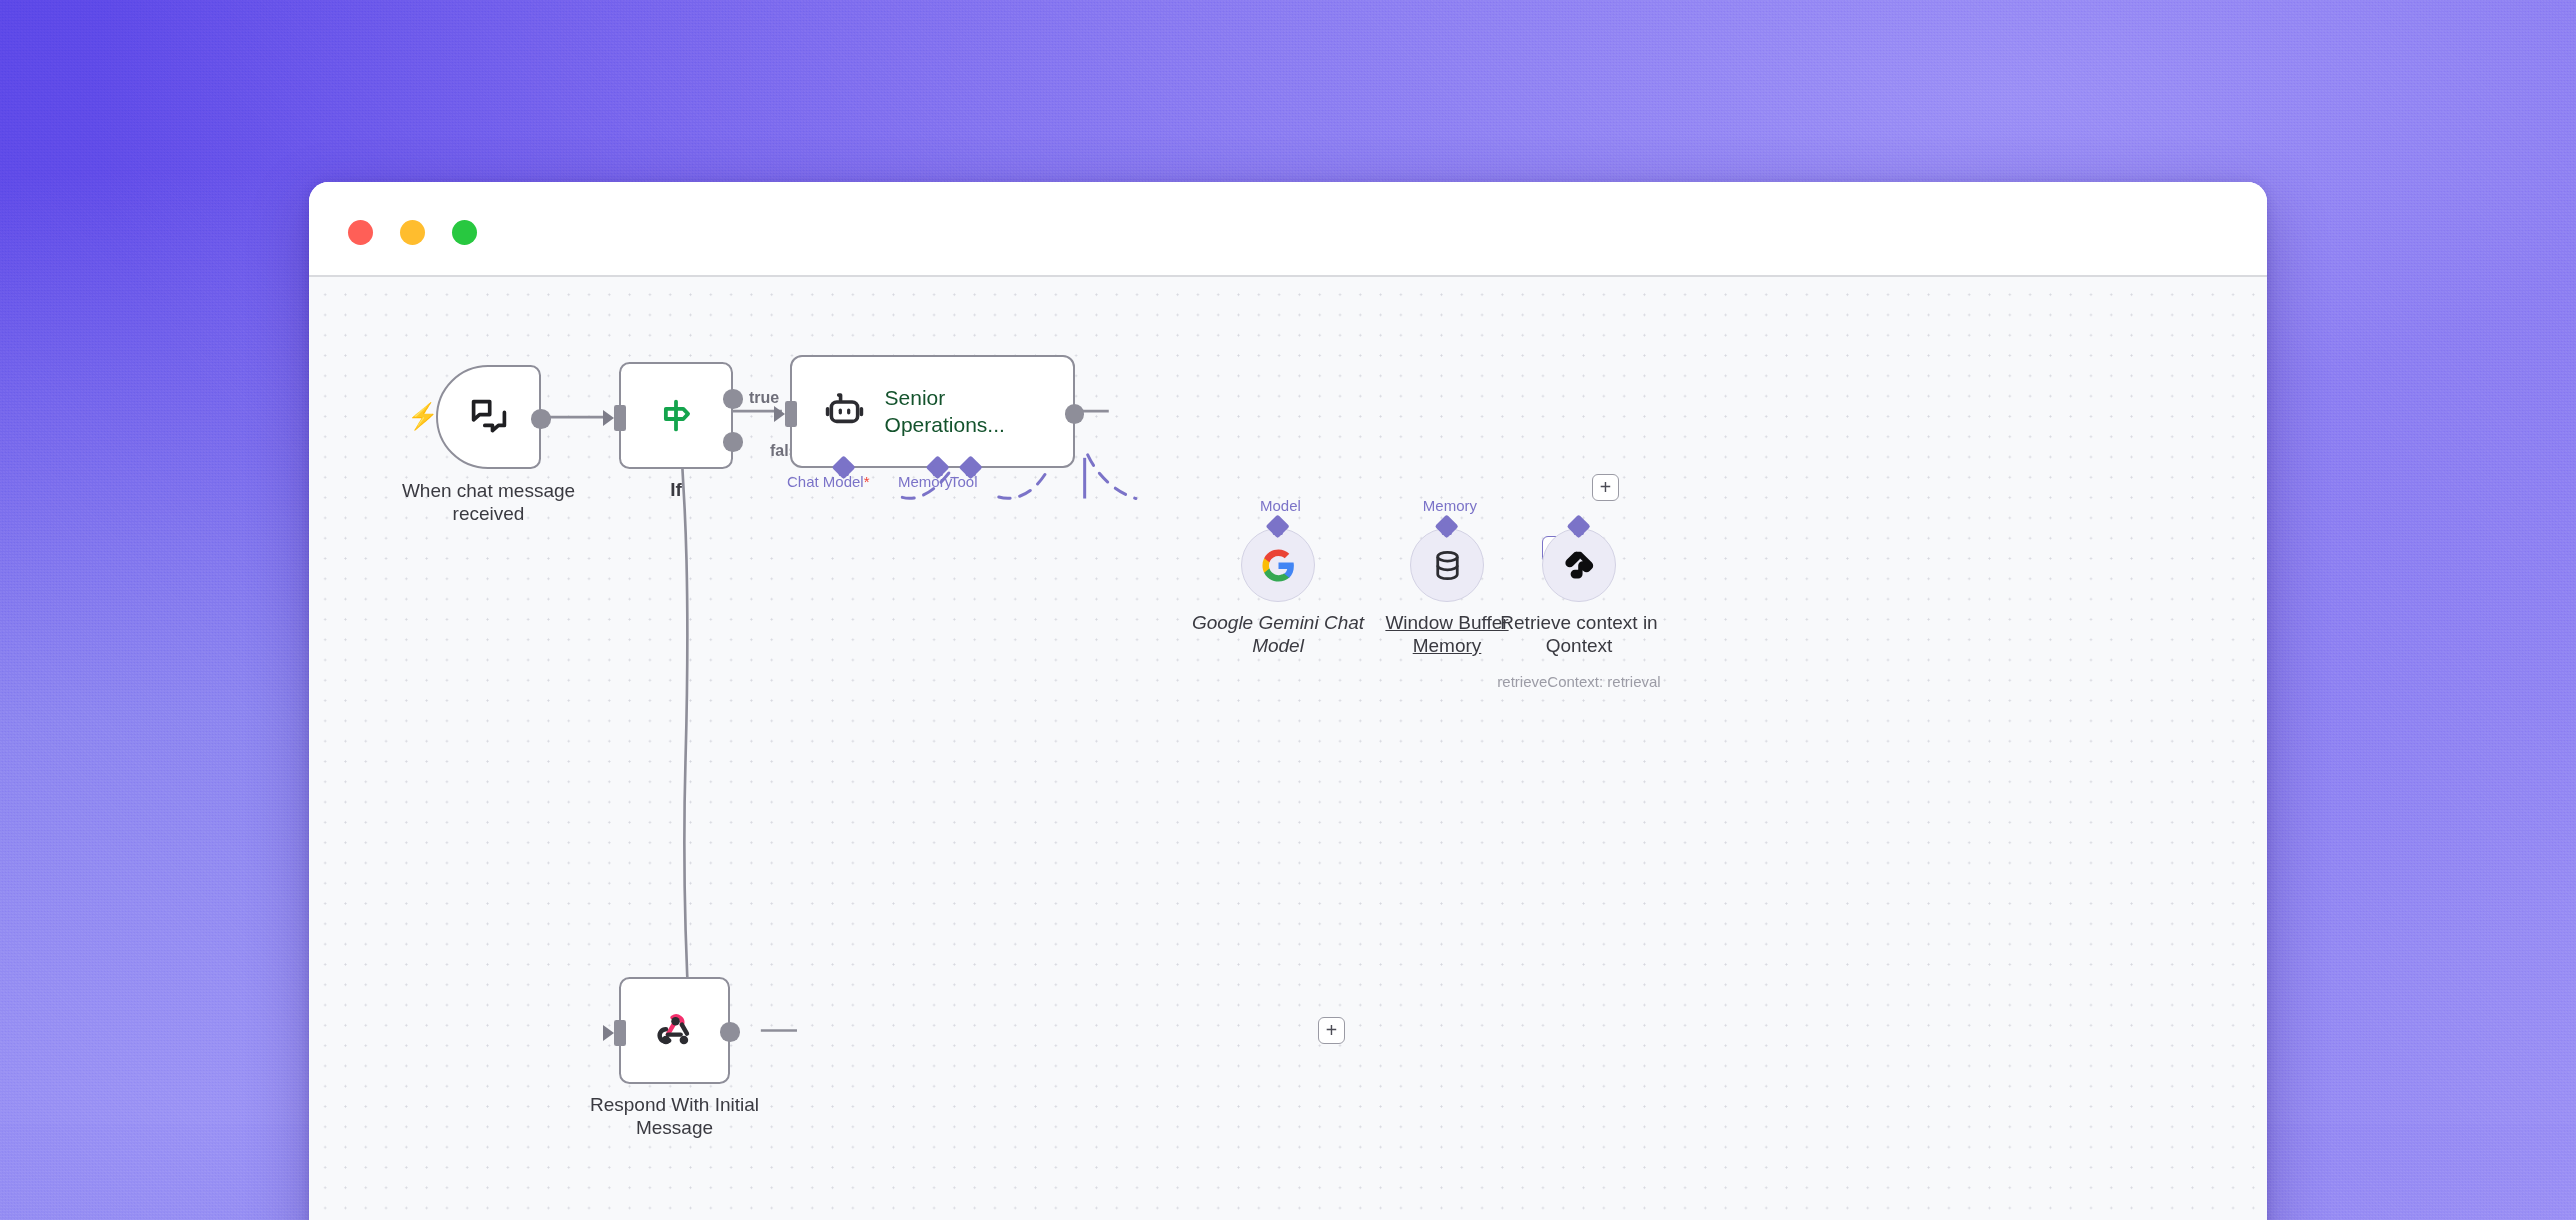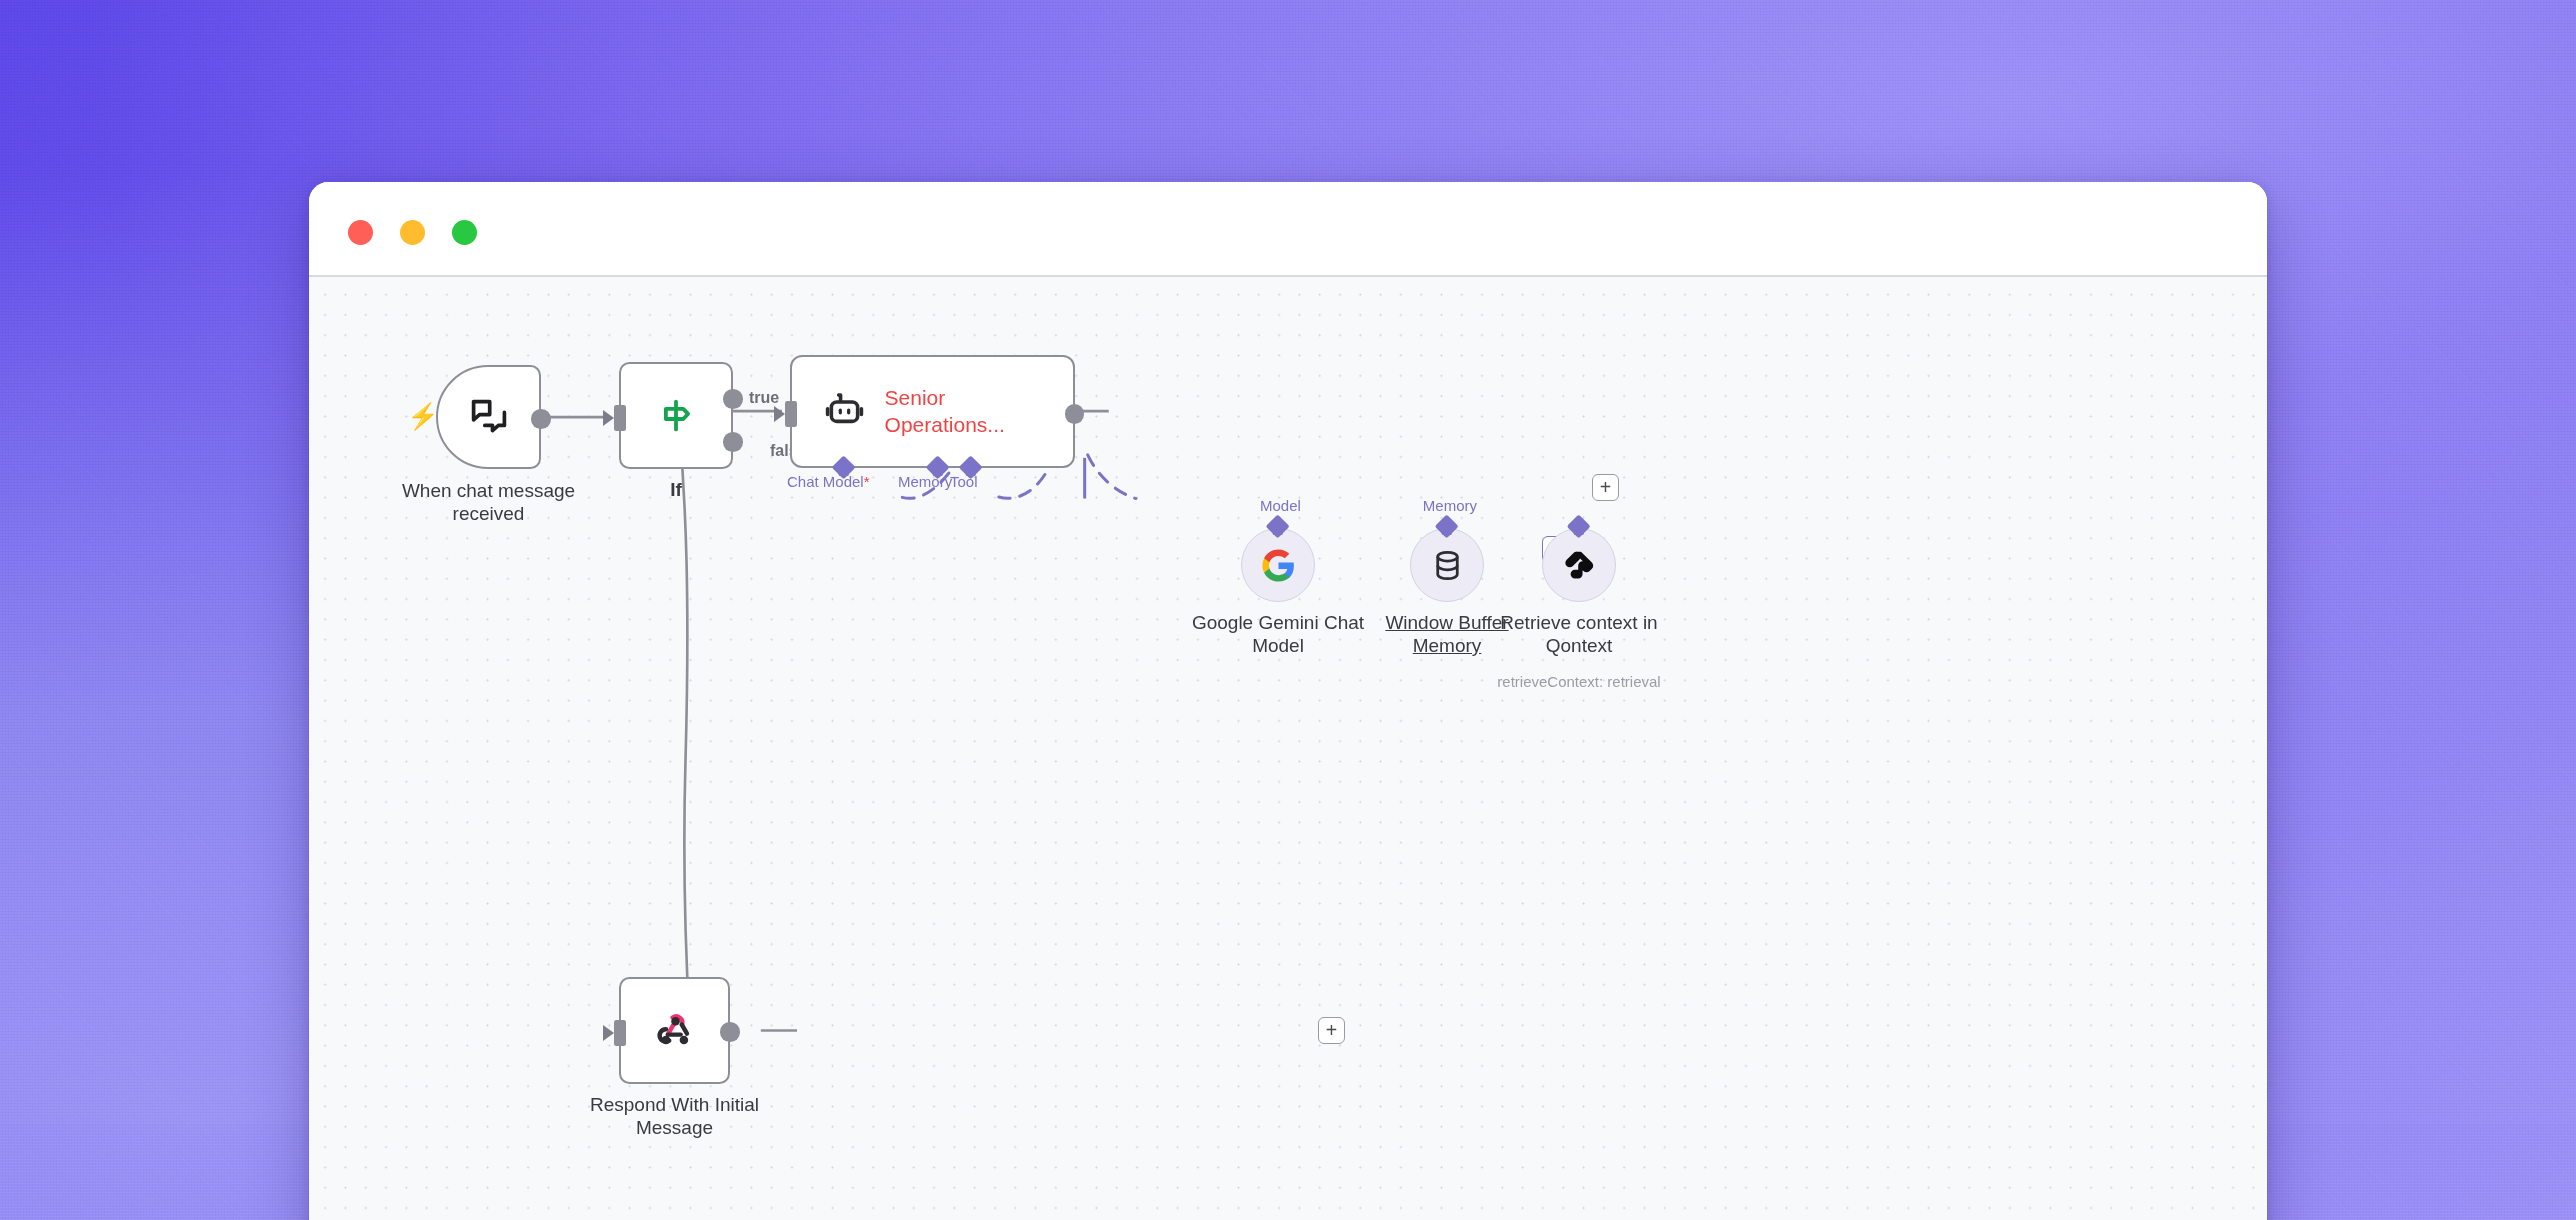--- a/index.html
+++ b/index.html
@@ -98,21 +98,21 @@
   
   #node-if .node-box { width: 114px; height: 107px; justify-content: center; }
 
   
   #node-agent .node-box {
     width: 285px; height: 113px;
     padding-left: 32px; gap: 19.6px;
     border-radius: 12px;
   }
   .agent-title {
-    color: #ef4444; font-size: 21px; line-height: 1.25;
+    color: #14532d; font-size: 21px; line-height: 1.25;
     max-width: 151px;
   }
 
   
   #node-webhook .node-box { width: 111px; height: 107px; justify-content: center; }
 
   
   .subnode { position: absolute; }
   .subnode-circle {
     width: 74px; height: 74px; border-radius: 50%;
@@ -277,21 +277,21 @@
       <span class="port-label" style="left:19px; top:-31px;">Model</span>
       <span class="diamond" style="left:28px; top:-10.5px;"></span>
       <div class="subnode-circle">
         <svg width="35" height="35" viewBox="0 0 48 48">
           <path fill="#4285F4" d="M45.1 24.5c0-1.6-.14-3.2-.43-4.7H24v8.9h11.9c-.52 2.8-2.07 5.1-4.4 6.7v5.6h7.1c4.2-3.8 6.5-9.5 6.5-16.5z"></path>
           <path fill="#34A853" d="M24 46c5.9 0 10.9-2 14.6-5.3l-7.1-5.6c-2 1.3-4.5 2.1-7.5 2.1-5.8 0-10.7-3.9-12.4-9.1H4.3v5.8C8 41.3 15.4 46 24 46z"></path>
           <path fill="#FBBC05" d="M11.6 28.1c-.45-1.3-.7-2.7-.7-4.1s.25-2.8.7-4.1v-5.8H4.3A22 22 0 0 0 2 24c0 3.6.85 6.9 2.3 9.9l7.3-5.8z"></path>
           <path fill="#EA4335" d="M24 10.8c3.3 0 6.2 1.1 8.5 3.3l6.3-6.3C35 4.2 30 2 24 2 15.4 2 8 6.7 4.3 13.9l7.3 5.8c1.7-5.2 6.6-8.9 12.4-8.9z"></path>
         </svg>
       </div>
-      <div class="node-label" style="top:83px; width:196px;">
+      <div class="node-label" style="top:83px; width:196px;font-style:italic;">
         <span style="white-space:normal; display:block;">Google Gemini Chat Model</span>
       </div>
     </div>
 
     <div class="subnode" style="left:1101px; top:251px;">
       <span class="port-label" style="left:12.8px; top:-31px;">Memory</span>
       <span class="diamond" style="left:28px; top:-10.5px;"></span>
       <div class="subnode-circle">
         <svg width="33" height="33" viewBox="0 0 24 24">
           <ellipse cx="12" cy="5.6" rx="7.1" ry="3.2" stroke="#2c2c31" stroke-width="2" fill="none"></ellipse>

